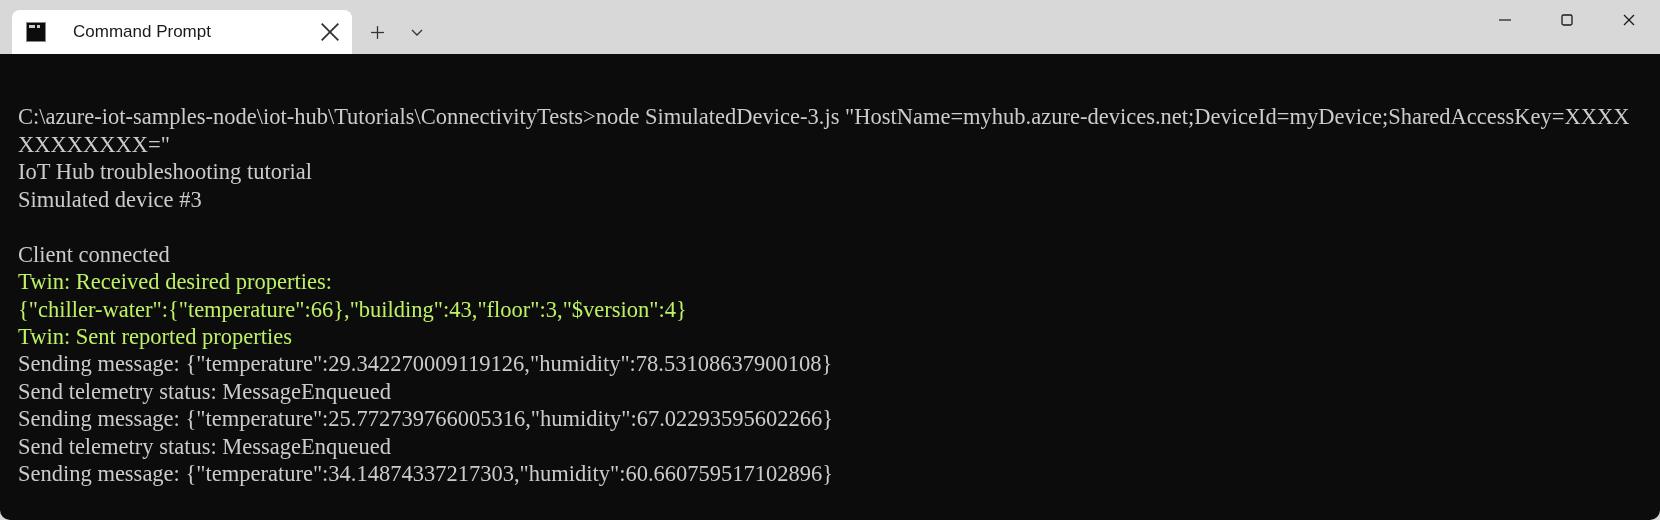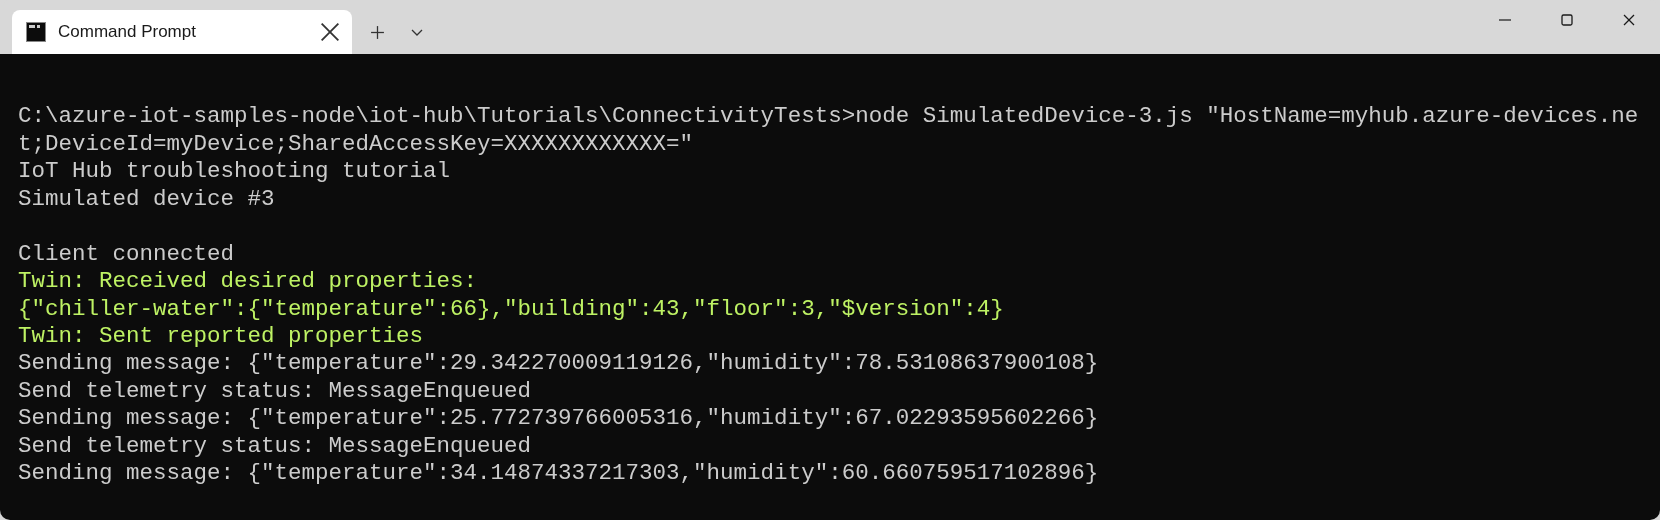--- a/index.html
+++ b/index.html
@@ -26,20 +26,21 @@
       height: 44px;
       width: 340px;
       background: #ffffff;
       border-radius: 8px 8px 0 0;
       display: flex;
       align-items: center;
       padding: 0 12px 0 14px;
       margin-left: 12px;
       margin-top: 10px;
       position: relative;
+      gap: 15px;
     }
     .tab-icon {
       width: 20px;
       height: 20px;
       background: #0c0c0c;
       border: 1px solid #888;
       display: flex;
       align-items: center;
       justify-content: center;
       margin-right: 12px;
@@ -123,21 +124,21 @@
       color: #1a1a1a;
     }
     .win-btn svg {
       width: 14px;
       height: 14px;
     }
     .terminal {
       background: #0c0c0c;
       height: calc(520px - 54px);
       padding: 22px 18px;
-      font-family: Liberation Mono, monospace;
+      font-family: Liberation Serif, serif;
       font-size: 22.5px;
       line-height: 1.22;
       color: #cccccc;
       white-space: pre-wrap;
       word-break: break-all;
       overflow: hidden;
     }
     .terminal .green {
       color: #bef264;
     }

